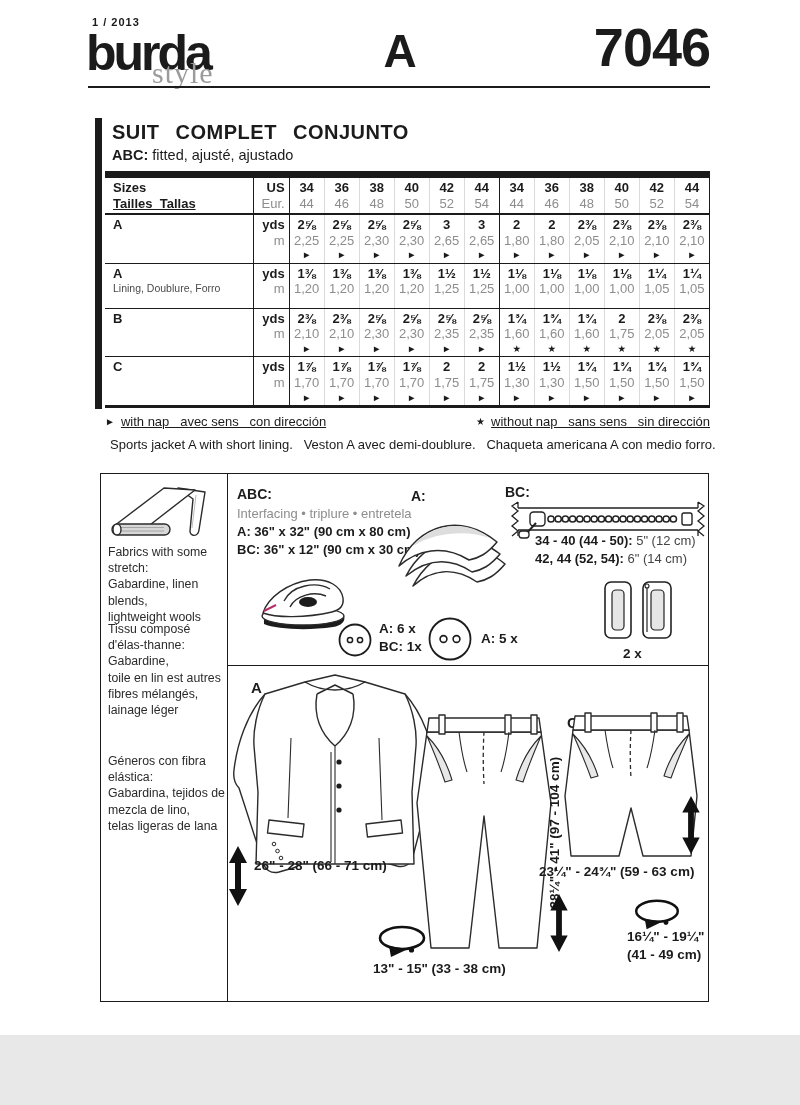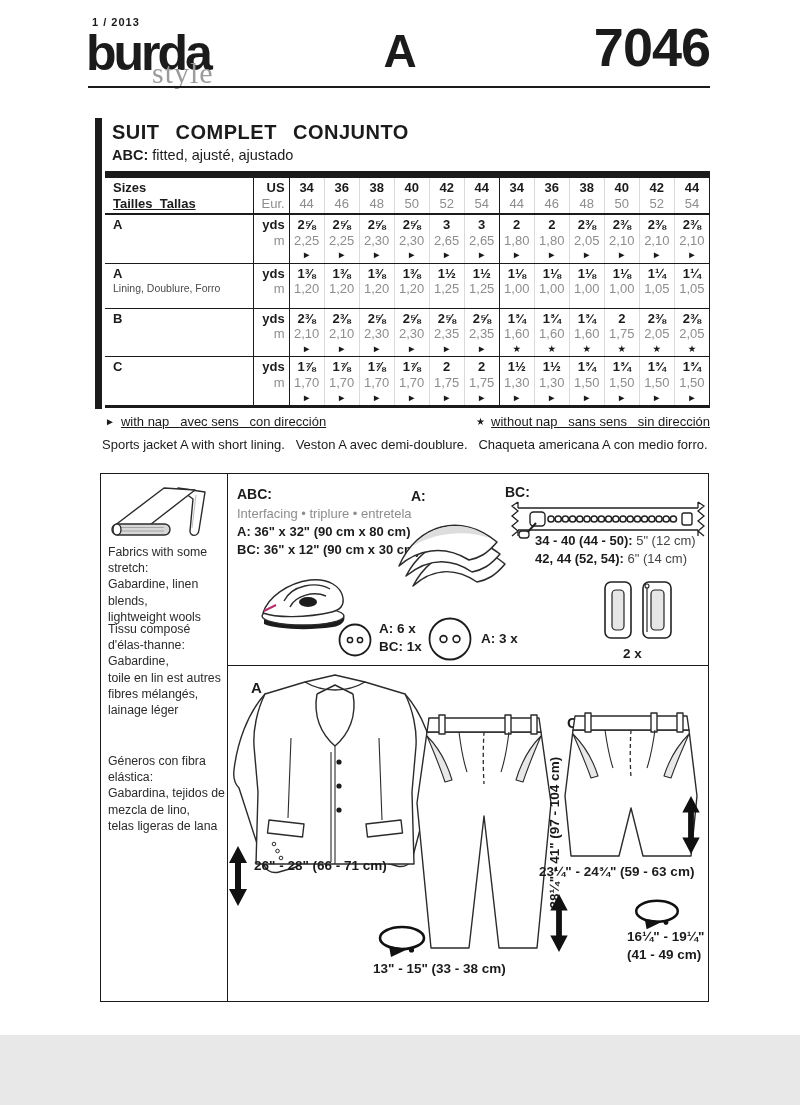--- a/index.html
+++ b/index.html
@@ -34,21 +34,21 @@
   #yardage-table .grp{font-size:15px;font-weight:bold;padding:2px 0;}
   #yardage-table .group-row td{border-bottom:1.5px solid #1b1b1b;height:20px;}
   #yardage-table .sizes-row td{border-bottom:2.2px solid #1b1b1b;padding-bottom:2px;height:30px;}
   #yardage-table .data-row td{border-bottom:1.6px solid #1b1b1b;height:40px;padding-bottom:2px;}
   #yardage-table .data-row.last td{border-bottom:3px solid #1b1b1b;}
   #yardage-table .sub{font-size:10.5px;color:#4a4a4a;padding-top:1px;font-weight:normal;}
   #yardage-table .sy{font-size:9.5px;line-height:1.2;padding-top:1px;color:#1b1b1b;}
 
   .legend{font-size:13px;}
   .legend .sym{font-size:10px;vertical-align:1px;padding-right:6px;}
-  .description{font-size:13px;white-space:pre;}
+  .description{font-size:13px;white-space:pre;margin-left:8px;}
 
   
   .box{border:1.8px solid #1b1b1b;}
   .divider-v{border-left:1.8px solid #1b1b1b;}
   .divider-h{border-top:1.8px solid #1b1b1b;}
   .panel-text{font-size:12.3px;line-height:1.32;white-space:pre-line;color:#2b2b2b;}
   .n-head{font-size:14px;font-weight:bold;}
   .n-gray{font-size:13px;color:#8d8d8d;}
   .n-bold{font-size:13px;font-weight:bold;}
   .n-reg{font-size:13px;color:#444;font-weight:normal;}
@@ -477,21 +477,21 @@
       <circle cx="23" cy="18" r="2.6" fill="none" stroke="#1c1c1c" stroke-width="1.5"></circle>
     </svg>
     <div class="abs count-label" style="left:278px;top:147px;">A: 6 x</div>
     <div class="abs count-label" style="left:278px;top:165px;">BC: 1x</div>
 
     <svg class="abs" style="left:326px;top:142px;" width="46" height="46" viewBox="0 0 46 46">
       <circle cx="23" cy="23" r="20.5" fill="#fff" stroke="#1c1c1c" stroke-width="1.8"></circle>
       <circle cx="16.5" cy="23" r="3.4" fill="none" stroke="#1c1c1c" stroke-width="1.6"></circle>
       <circle cx="29.5" cy="23" r="3.4" fill="none" stroke="#1c1c1c" stroke-width="1.6"></circle>
     </svg>
-    <div class="abs count-label" style="left:380px;top:157px;">A: 3 x</div>
+    <div class="abs count-label" style="left:380px;top:157px;">A: 5 x</div>
 
     <div class="abs n-head" style="left:404px;top:10px;">BC:</div>
     <svg class="abs" style="left:405px;top:24px;" width="200" height="42" viewBox="0 0 200 42">
       <g stroke="#222" fill="none" stroke-width="1.3">
         <path d="M12,10 L192,10 M12,32 L192,32"></path>
         <path d="M12,4 L6,8 L12,13 L6,18 L12,23 L6,28 L12,33 L6,38 M12,4 L12,10 M12,32 L12,38"></path>
         <path d="M192,4 L198,8 L192,13 L198,18 L192,23 L198,28 L192,33 L198,38 M192,4 L192,10 M192,32 L192,38"></path>
       </g>
       <g id="zip-teeth" fill="none" stroke="#222" stroke-width="1.5">
           <circle cx="45" cy="21" r="3.1"></circle>

